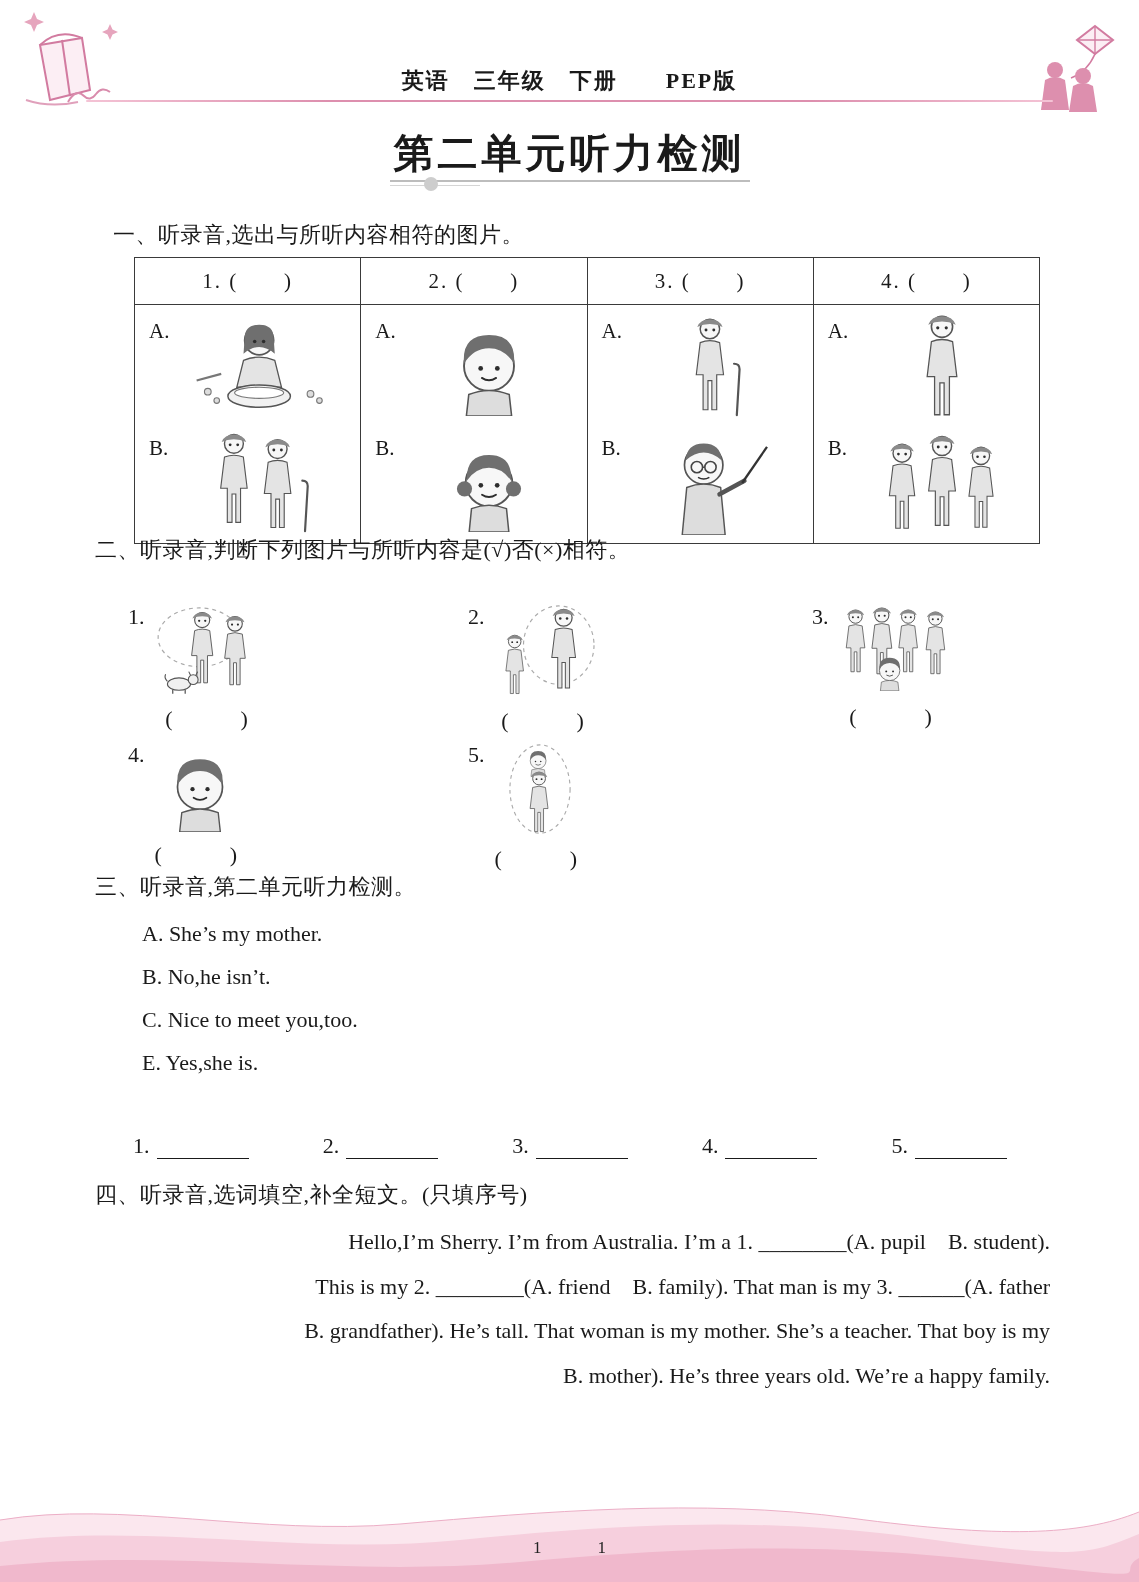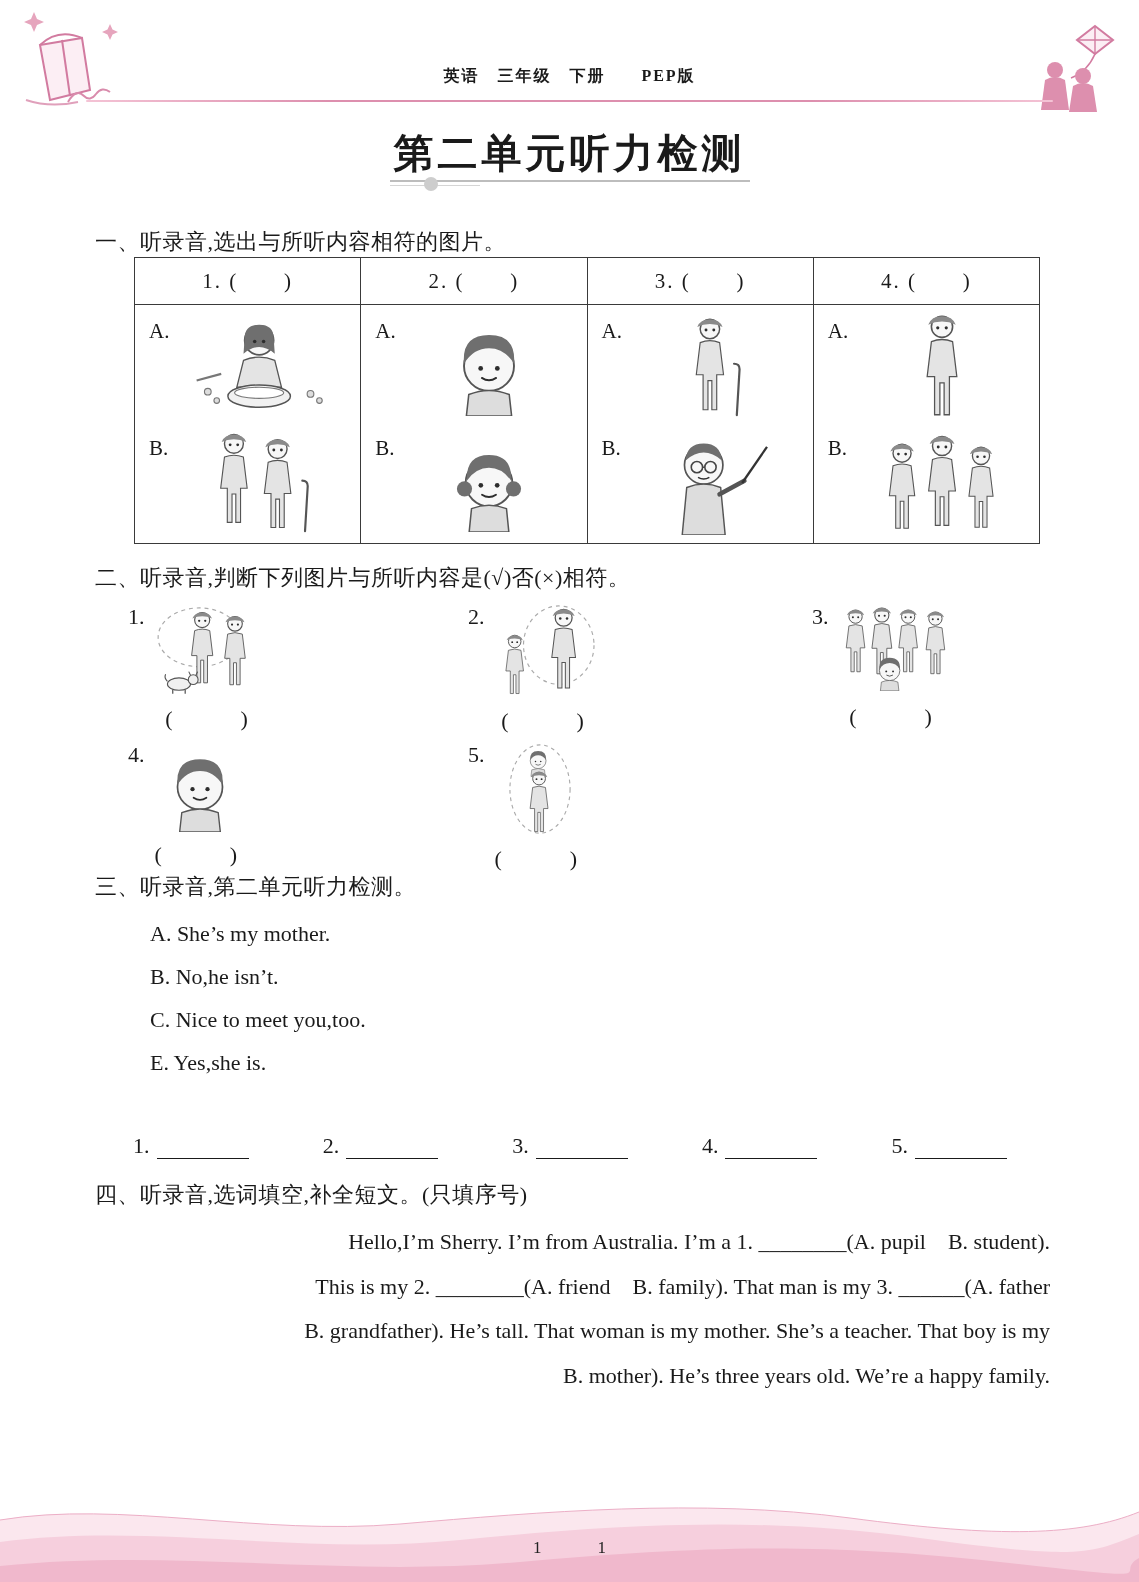--- a/index.html
+++ b/index.html
@@ -7,40 +7,40 @@
   .page {
     position:relative; width:1139px; height:1582px; margin:0 auto;
     background:#fff; overflow:hidden;
     font-family:"Liberation Serif","DejaVu Serif",serif; color:#1a1a1a;
   }
   
   .decor-left  { position:absolute; top:10px; left:20px; }
   .decor-right { position:absolute; top:20px; right:16px; }
   .header-course {
     position:absolute; top:66px; left:0; width:100%;
-    text-align:center; font-size:16px; font-weight:bold; letter-spacing:2px;
+    text-align:center; font-size:22px; font-weight:bold; letter-spacing:2px;
   }
   .header-rule {
     position:absolute; top:100px; left:86px; right:86px; height:2px; border-radius:2px;
     background:linear-gradient(90deg,#f4c3d5,#dd8fae 25%,#dd8fae 75%,#f4c3d5);
   }
   .header-swirl { position:absolute; top:84px; left:66px; }
   
   .page-title {
     position:absolute; top:126px; left:0; width:100%;
     text-align:center; font-size:40px; font-weight:bold; letter-spacing:4px;
   }
   .title-deco { position:absolute; top:177px; left:50%; transform:translateX(-50%); width:360px; height:16px; }
   .title-deco .line { position:absolute; top:3px; left:0; right:0; height:2px; background:#bdbdbd; }
   .title-deco .line2 { position:absolute; top:8px; left:0; width:90px; height:1px; background:#d5d5d5; }
   .title-deco .dot  { position:absolute; top:0; left:34px; width:14px; height:14px; border-radius:50%; background:#cdcdcd; }
   
   .sec-label { position:absolute; left:95px; font-size:22px; letter-spacing:0.5px; white-space:nowrap; }
-  .s1-label { top:227px; }
-  .s2-label { top:563px; }
+  .s1-label { top:220px;margin-left:18px; }
+  .s2-label { top:535px; }
   .s3-label { top:872px; }
   .s4-label { top:1180px; }
   
   .q1-table {
     position:absolute; top:257px; left:134px; width:906px;
     border-collapse:collapse; table-layout:fixed;
   }
   .q1-table th, .q1-table td { border:1.6px solid #3a3a3a; }
   .q1-table th { height:47px; font-weight:normal; font-size:21px; letter-spacing:2px; }
   .q1-table td { height:238px; vertical-align:top; padding:2px 4px; }
@@ -51,21 +51,21 @@
   .s2-item { position:absolute; display:flex; gap:10px; align-items:flex-start; }
   .s2-i1 { top:604px; left:128px; }
   .s2-i2 { top:604px; left:468px; }
   .s2-i3 { top:604px; left:812px; }
   .s2-i4 { top:742px; left:128px; }
   .s2-i5 { top:742px; left:468px; }
   .s2-num { font-size:22px; }
   .s2-figcol { display:flex; flex-direction:column; align-items:center; gap:8px; }
   .s2-paren { font-size:22px; letter-spacing:8px; }
   
-  .s3-options { position:absolute; top:912px; left:150px; font-size:22px; line-height:43px; }
+  .s3-options { position:absolute; top:912px; left:142px; font-size:22px; line-height:43px; }
   .s3-blanks {
     position:absolute; top:1133px; left:133px; width:874px;
     display:flex; justify-content:space-between; font-size:22px;
   }
   .blank { display:flex; align-items:flex-end; }
   .blank-line { display:inline-block; width:92px; height:24px; border-bottom:1.7px solid #1a1a1a; margin-left:7px; }
   
   .s4-passage { position:absolute; top:1220px; left:95px; width:955px; font-size:22px; line-height:44.5px;text-align:right; }
   .s4-passage .pline-indent { text-indent:46px; }
   

